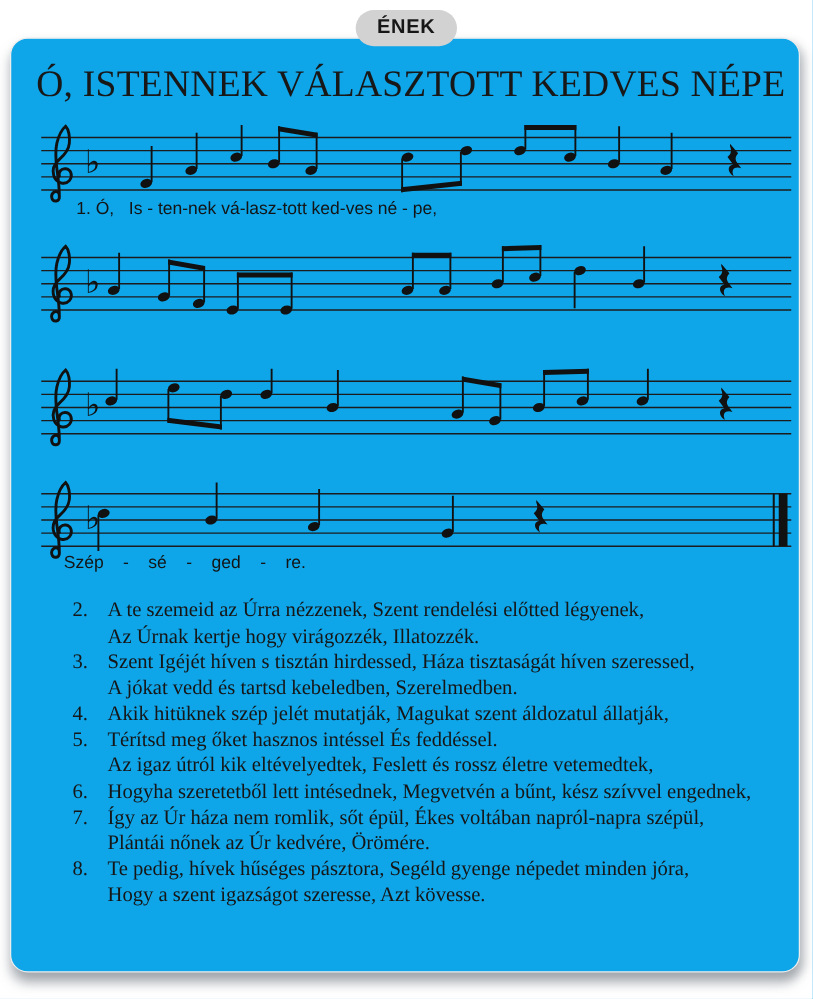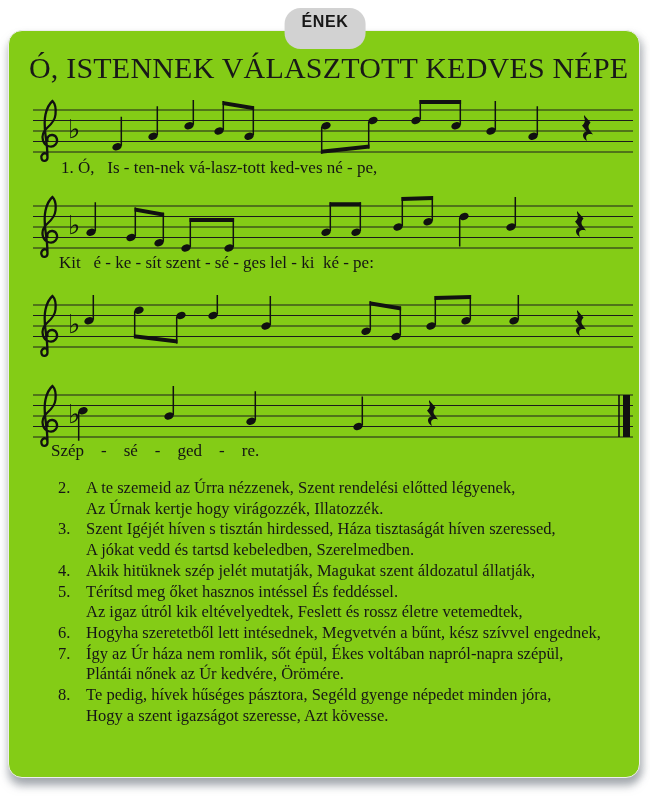--- a/index.html
+++ b/index.html
@@ -1,35 +1,35 @@
 <!DOCTYPE html>
 <html><head>
 <meta charset="utf-8">
 <style>
   html,body{margin:0;padding:0;background:#ffffff;}
   body{width:650px;height:799px;position:relative;font-family:"Liberation Serif","DejaVu Serif",serif;color:#1a1a1a;}
   .card{
     position:absolute;left:8px;top:30px;width:632px;height:748px;
-    background:#84cc16;border:1px solid #ededed;border-radius:14px;
+    background:#0ea5e9;border:1px solid #ededed;border-radius:14px;
     box-shadow:0 8px 9px rgba(118,126,134,.55), 4px 4px 7px rgba(140,146,152,.35);
     box-sizing:border-box;
   }
   .badge{
     position:absolute;left:50%;top:8px;transform:translateX(-50%);
     background:#d2d2d2;color:#171717;border-radius:16px;
     font-family:"Liberation Sans",sans-serif;font-weight:bold;font-size:16px;
-    letter-spacing:.6px;padding:5px 17px 18px;z-index:5;
+    letter-spacing:.6px;padding:5px 17px 6px;z-index:5;
   }
   .title{
     position:absolute;left:20px;top:20px;width:592px;text-align:center;
     font-size:30px;letter-spacing:.2px;white-space:nowrap;color:#181818;
   }
   .staff{position:absolute;left:22px;width:604px;height:72px;}
   .lyric{
-    position:absolute;font-family:Liberation Serif, serif;font-size:17px;
+    position:absolute;font-family:Liberation Sans, sans-serif;font-size:14px;
     white-space:pre;color:#141414;
   }
   .verses{position:absolute;left:49px;top:447px;right:24px;}
   .verse{position:relative;padding-left:28px;margin:0;}
   .verse-num{position:absolute;left:0;top:0;}
   .verse,.verse div{font-size:16.5px;line-height:20.7px;color:#161616;}
 </style>
 </head>
 <body>
 
@@ -104,21 +104,20 @@
       <ellipse cx="397" cy="31.75" rx="4.8" ry="3.5" fill="#111111" transform="rotate(-18 397 31.75)"></ellipse>
       <line x1="371.3" y1="36" x2="371.3" y2="7" stroke="#111111" stroke-width="1.5"></line>
       <line x1="401.3" y1="30.75" x2="401.3" y2="6" stroke="#111111" stroke-width="1.5"></line>
       <polygon points="370.5,7 402.1,6 402.1,10 370.5,11" fill="#111111"></polygon>
       <ellipse cx="433" cy="26.5" rx="4.8" ry="3.5" fill="#111111" transform="rotate(-18 433 26.5)"></ellipse>
       <line x1="428.7" y1="27.5" x2="428.7" y2="56.5" stroke="#111111" stroke-width="1.5"></line>
       <ellipse cx="480" cy="37" rx="4.8" ry="3.5" fill="#111111" transform="rotate(-18 480 37)"></ellipse>
       <line x1="484.3" y1="36" x2="484.3" y2="7" stroke="#111111" stroke-width="1.5"></line>
       <path d="M3,0 L9.5,7.5 C7.5,10 6.5,12 9,15.5 L12,19.5 C6.5,18 3.5,20.5 6,26 C1,23 0.5,17.5 5.5,16.5 L1,10.5 C4,8.5 4.5,5 3,2 Z" transform="translate(543,21)" fill="#111111"></path>
     </svg>
-  <div class="lyric" style="left:50px;top:222px">Kit   é - ke - sít szent - sé - ges lel - ki  ké - pe:</div>
 
   <svg class="staff" style="top:258px" viewBox="0 0 604 72">
       <line x1="2" y1="16" x2="602" y2="16" stroke="#1c1c1c" stroke-width="1.1"></line>
       <line x1="2" y1="26.5" x2="602" y2="26.5" stroke="#1c1c1c" stroke-width="1.1"></line>
       <line x1="2" y1="37" x2="602" y2="37" stroke="#1c1c1c" stroke-width="1.1"></line>
       <line x1="2" y1="47.5" x2="602" y2="47.5" stroke="#1c1c1c" stroke-width="1.1"></line>
       <line x1="2" y1="58" x2="602" y2="58" stroke="#1c1c1c" stroke-width="1.1"></line>
       <path d="M6.5,64.5 C6.5,68.5 1.5,69 0.5,65.5 C-0.5,62 2.5,59.5 5,60.5 C6.3,61 6.5,62.5 6.5,64.5 C6.5,57 5.5,49 4.5,42 C3.5,34 3,28 4.5,21.5 C5.8,16 8.5,10.5 11.5,8 C14,10.5 15,16.5 14.5,21.5 C14,27 10.5,31 6.5,34.5 C2.5,38 0.5,42.5 2,47.5 C3.8,53.5 11,55.5 14.5,51.5 C17.5,48 16,42.5 11.5,42 C8,41.7 5.5,44.5 6.5,48" transform="translate(10,-1)" fill="none" stroke="#111111" stroke-width="2.3" stroke-linecap="round"></path>
       <text x="37" y="44" font-size="26" font-family="&quot;DejaVu Sans&quot;,sans-serif" fill="#111111">♭</text>
       <ellipse cx="58" cy="31.75" rx="4.8" ry="3.5" fill="#111111" transform="rotate(-18 58 31.75)"></ellipse>

